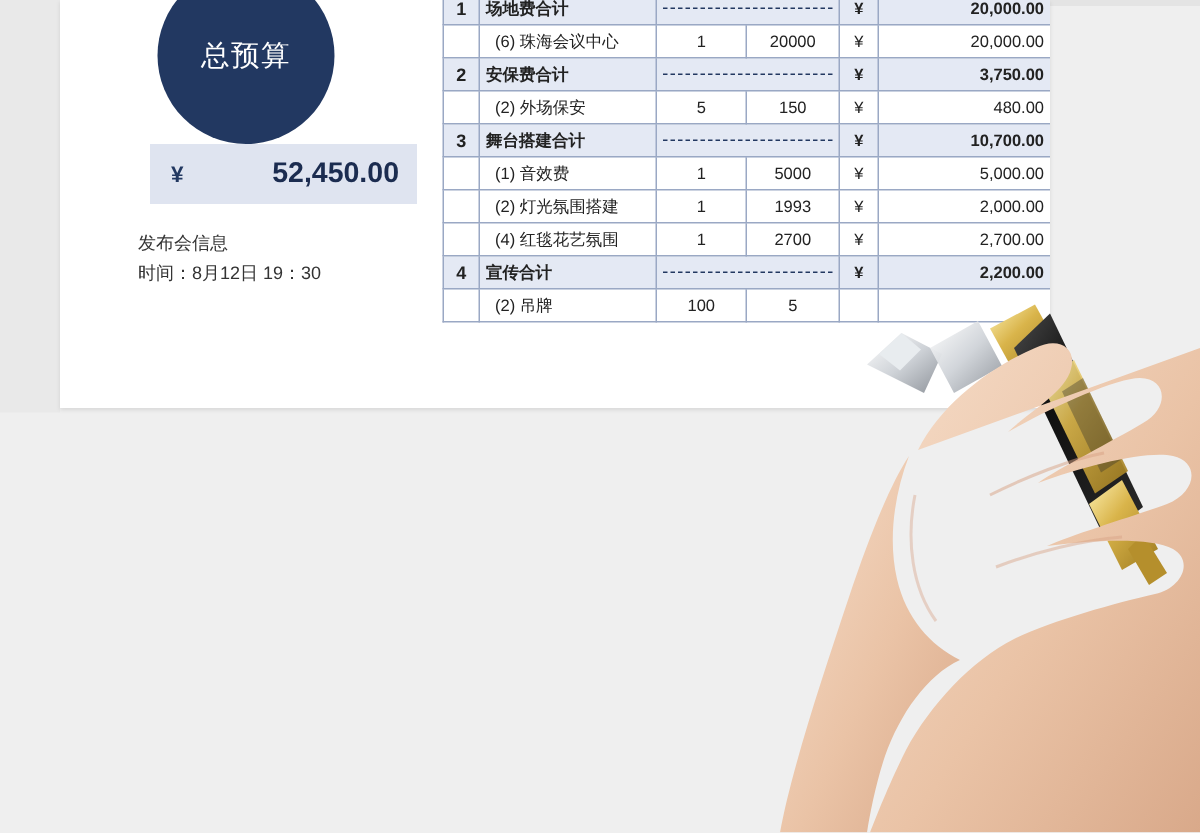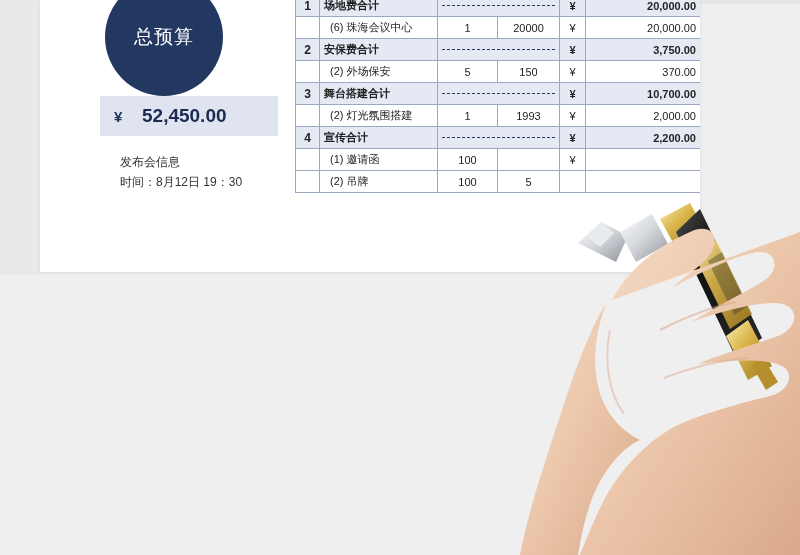--- a/index.html
+++ b/index.html
@@ -81,28 +81,29 @@
   }
   .total-box .yen {
     color: #223861;
     font-size: 15px;
     font-weight: bold;
     padding-left: 14px;
     width: 28px;
   }
   .total-box .amount {
     flex: 1;
+    text-align: right;
     padding-right: 12px;
     color: #1b2c50;
     font-size: 19px;
     font-weight: bold;
   }
   .info-block {
     position: absolute;
-    left: 80px;
+    left: 52px;
     top: 152px;
     font-size: 12px;
     color: #333333;
     line-height: 20px;
   }
   .info-block div {
     white-space: nowrap;
   }
 
   
@@ -233,55 +234,63 @@
               </td>
               <td class="cur">¥</td>
               <td class="amt">3,750.00</td>
             </tr>
             <tr class="item">
               <td class="idx"></td>
               <td class="name sub">(2) 外场保安</td>
               <td class="qty">5</td>
               <td class="price">150</td>
               <td class="cur">¥</td>
-              <td class="amt">370.00</td>
+              <td class="amt">480.00</td>
             </tr>
             <tr class="group">
               <td class="idx">3</td>
               <td class="name">舞台搭建合计</td>
               <td class="dash" colspan="2">
                 <span class="dashline"></span>
               </td>
               <td class="cur">¥</td>
               <td class="amt">10,700.00</td>
             </tr>
             <tr class="item">
               <td class="idx"></td>
+              <td class="name sub">(1) 音效费</td>
+              <td class="qty">1</td>
+              <td class="price">5000</td>
+              <td class="cur">¥</td>
+              <td class="amt">5,000.00</td>
+            </tr>
+            <tr class="item">
+              <td class="idx"></td>
               <td class="name sub">(2) 灯光氛围搭建</td>
               <td class="qty">1</td>
               <td class="price">1993</td>
               <td class="cur">¥</td>
               <td class="amt">2,000.00</td>
+            </tr>
+            <tr class="item">
+              <td class="idx"></td>
+              <td class="name sub">(4) 红毯花艺氛围</td>
+              <td class="qty">1</td>
+              <td class="price">2700</td>
+              <td class="cur">¥</td>
+              <td class="amt">2,700.00</td>
             </tr>
             <tr class="group">
               <td class="idx">4</td>
               <td class="name">宣传合计</td>
               <td class="dash" colspan="2">
                 <span class="dashline"></span>
               </td>
               <td class="cur">¥</td>
               <td class="amt">2,200.00</td>
-            </tr>
-            <tr class="item">
-              <td class="idx"></td>
-              <td class="name sub">(1) 邀请函</td>
-              <td class="qty">100</td>
-              <td class="price"></td>
-              <td class="cur">¥</td>
-              <td class="amt"></td>
             </tr>
             <tr class="item">
               <td class="idx"></td>
               <td class="name sub">(2) 吊牌</td>
               <td class="qty">100</td>
               <td class="price">5</td>
               <td class="cur"></td>
               <td class="amt"></td>
             </tr>
           </tbody>

